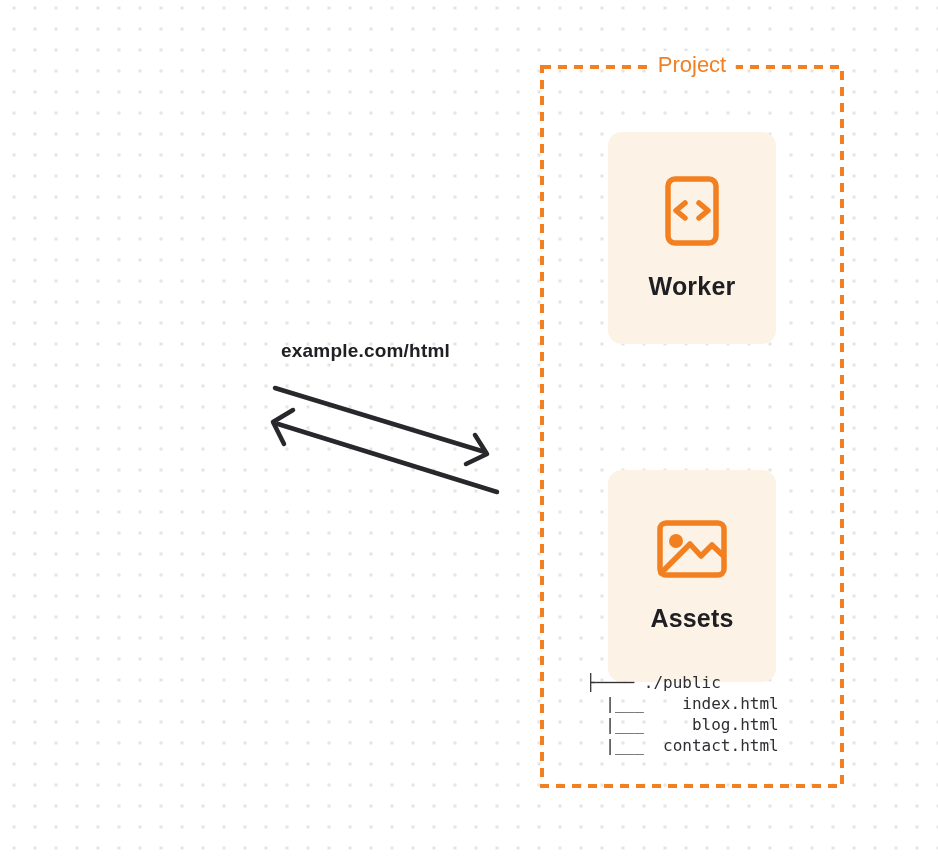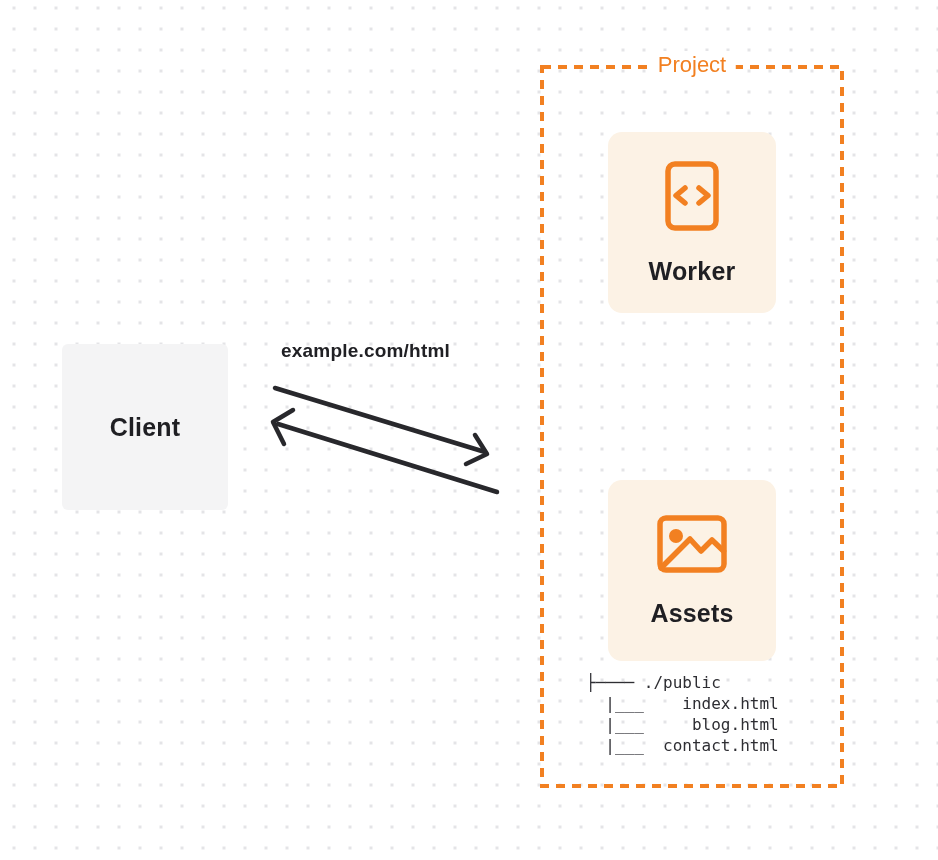--- a/index.html
+++ b/index.html
@@ -30,45 +30,42 @@
     position:absolute;left:540px;top:65px;width:304px;height:723px;
   }
   .project-border{position:absolute;left:0;top:0;}
   .project-label{
     position:absolute;top:-14px;left:50%;transform:translateX(-50%);
     background:#ffffff;padding:0 10px;
     font-size:22px;line-height:28px;font-weight:normal;color:#f28021;
     white-space:nowrap;
   }
   .card{
-    position:absolute;left:68px;width:168px;height:181px;
+    position:absolute;left:68px;width:168px;height:212px;
     background:#fcf2e5;border-radius:14px;
     display:flex;flex-direction:column;align-items:center;justify-content:center;
     gap:26px;
   }
   .card.worker{top:67px;}
-  .card.assets{top:415px;}
+  .card.assets{top:405px;}
   .card .node-label{
     font-size:25px;font-weight:bold;color:#1f1f23;letter-spacing:.2px;line-height:28px;
   }
   .tree{
     position:absolute;left:46px;top:607px;margin:0;
     font-family:"DejaVu Sans Mono",monospace;
     font-size:16px;line-height:21px;color:#2e2e33;
     white-space:pre;
   }
 </style>
 </head>
 <body>
 
 <div class="canvas">
 
-  <div class="client-box">
-    <span class="node-label">Client</span>
-  </div>
 
   <div class="request-label">example.com/html</div>
 
   <svg class="arrows" width="938" height="860" viewBox="0 0 938 860">
     <g fill="none" stroke="#28282c" stroke-width="4.5" stroke-linecap="round" stroke-linejoin="round">
       <g>
         <line x1="275" y1="388" x2="485" y2="452"></line>
         <polyline points="475,435 487,454 466,464"></polyline>
       </g>
       <g>

